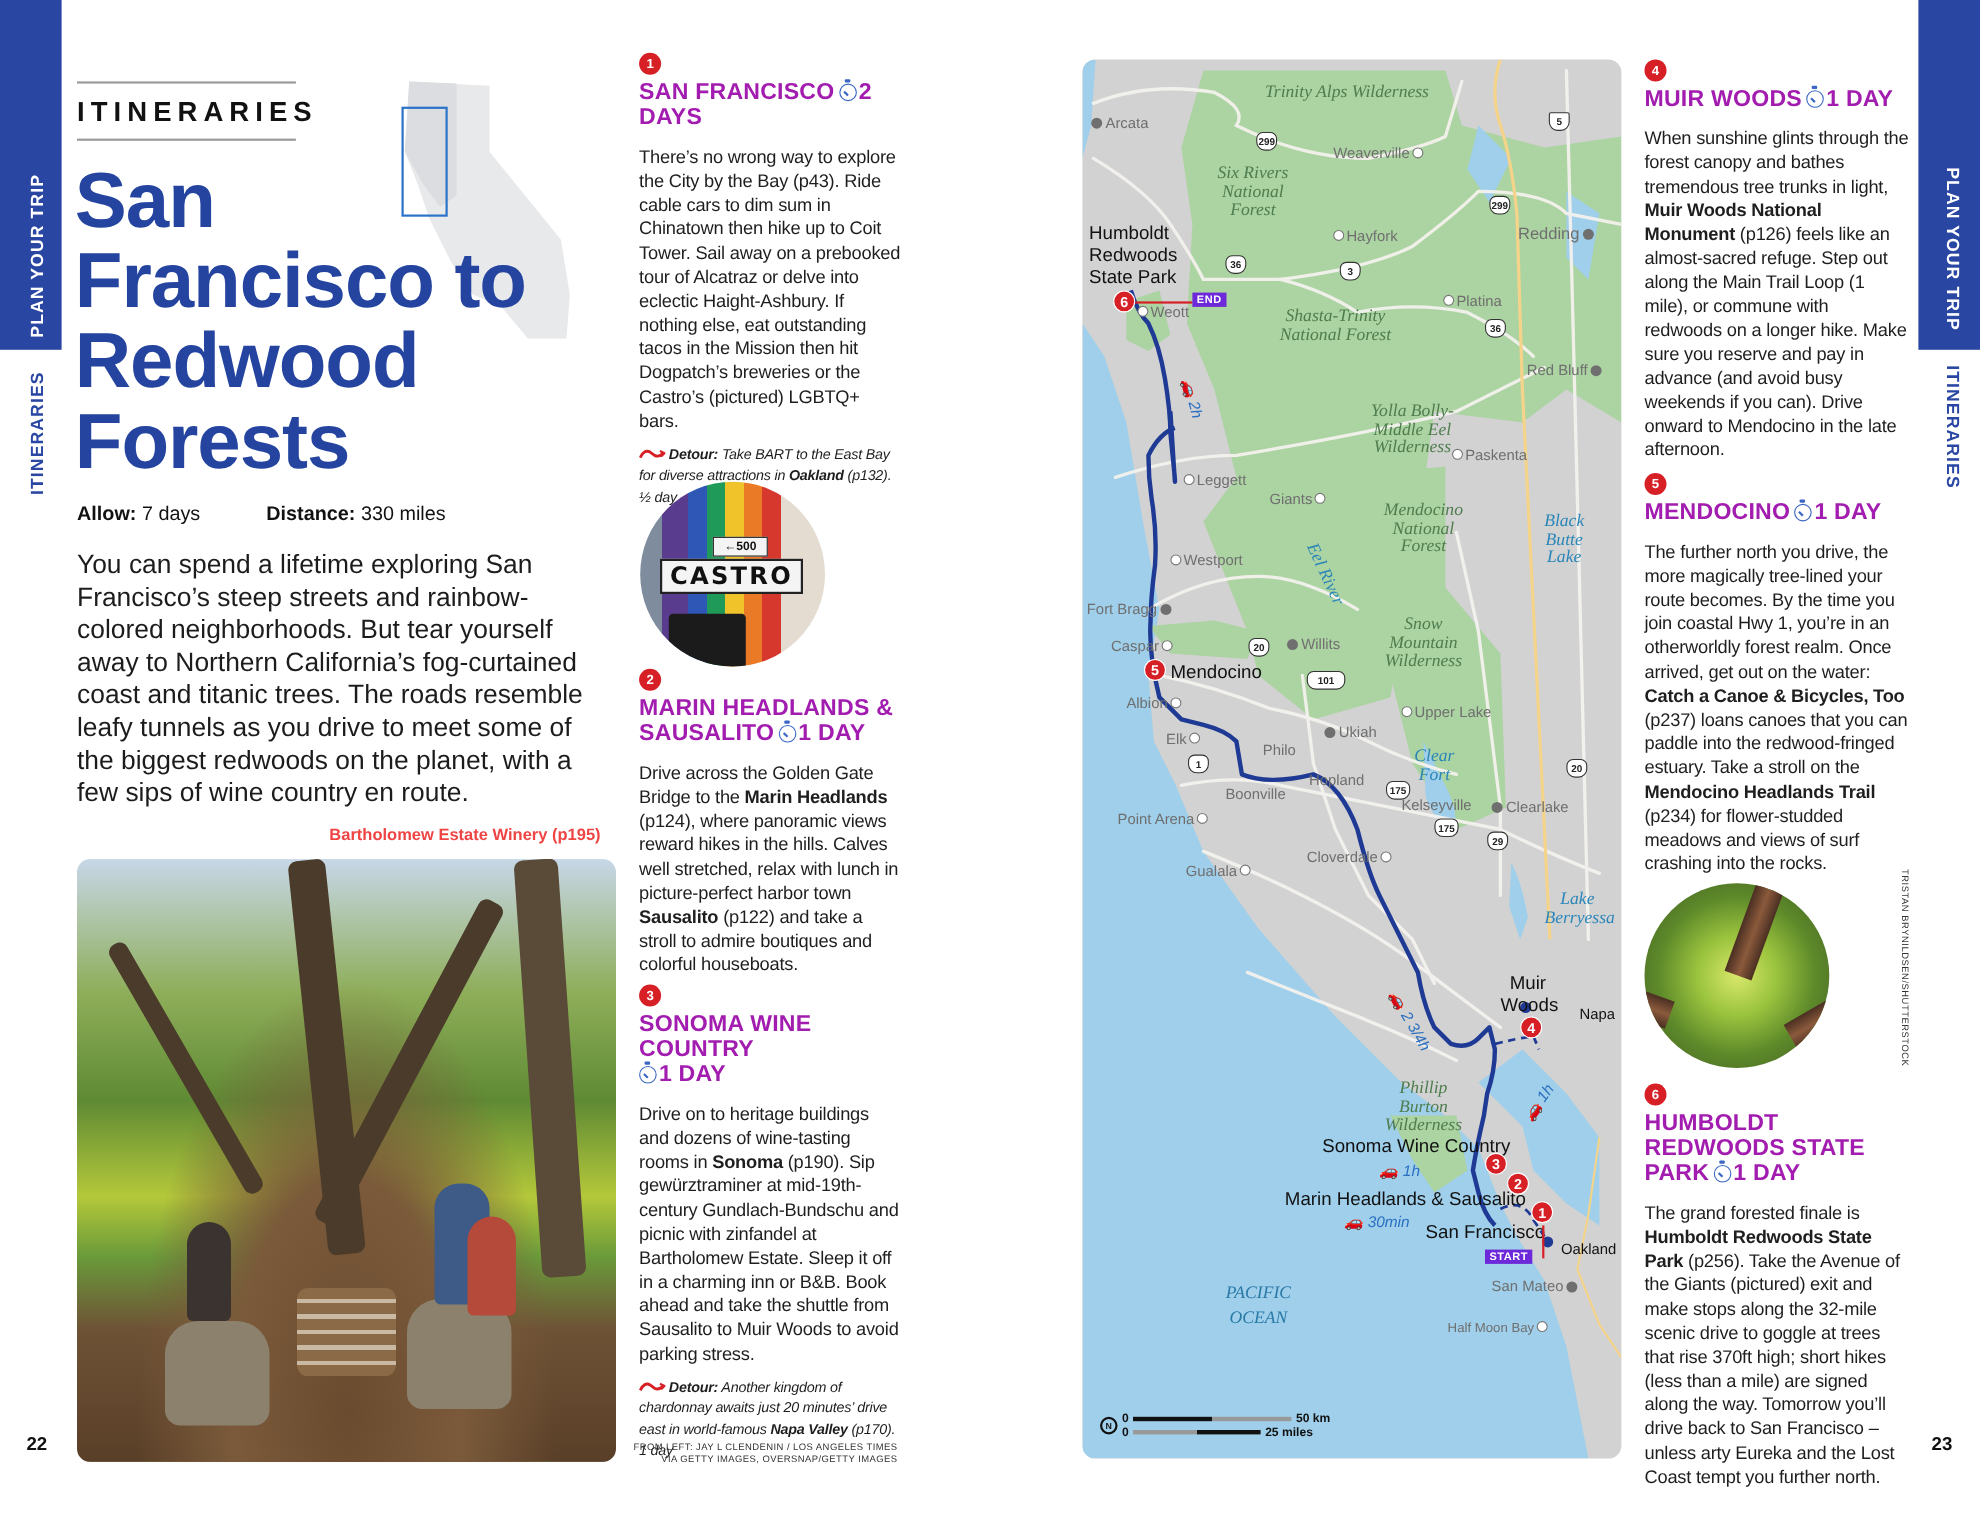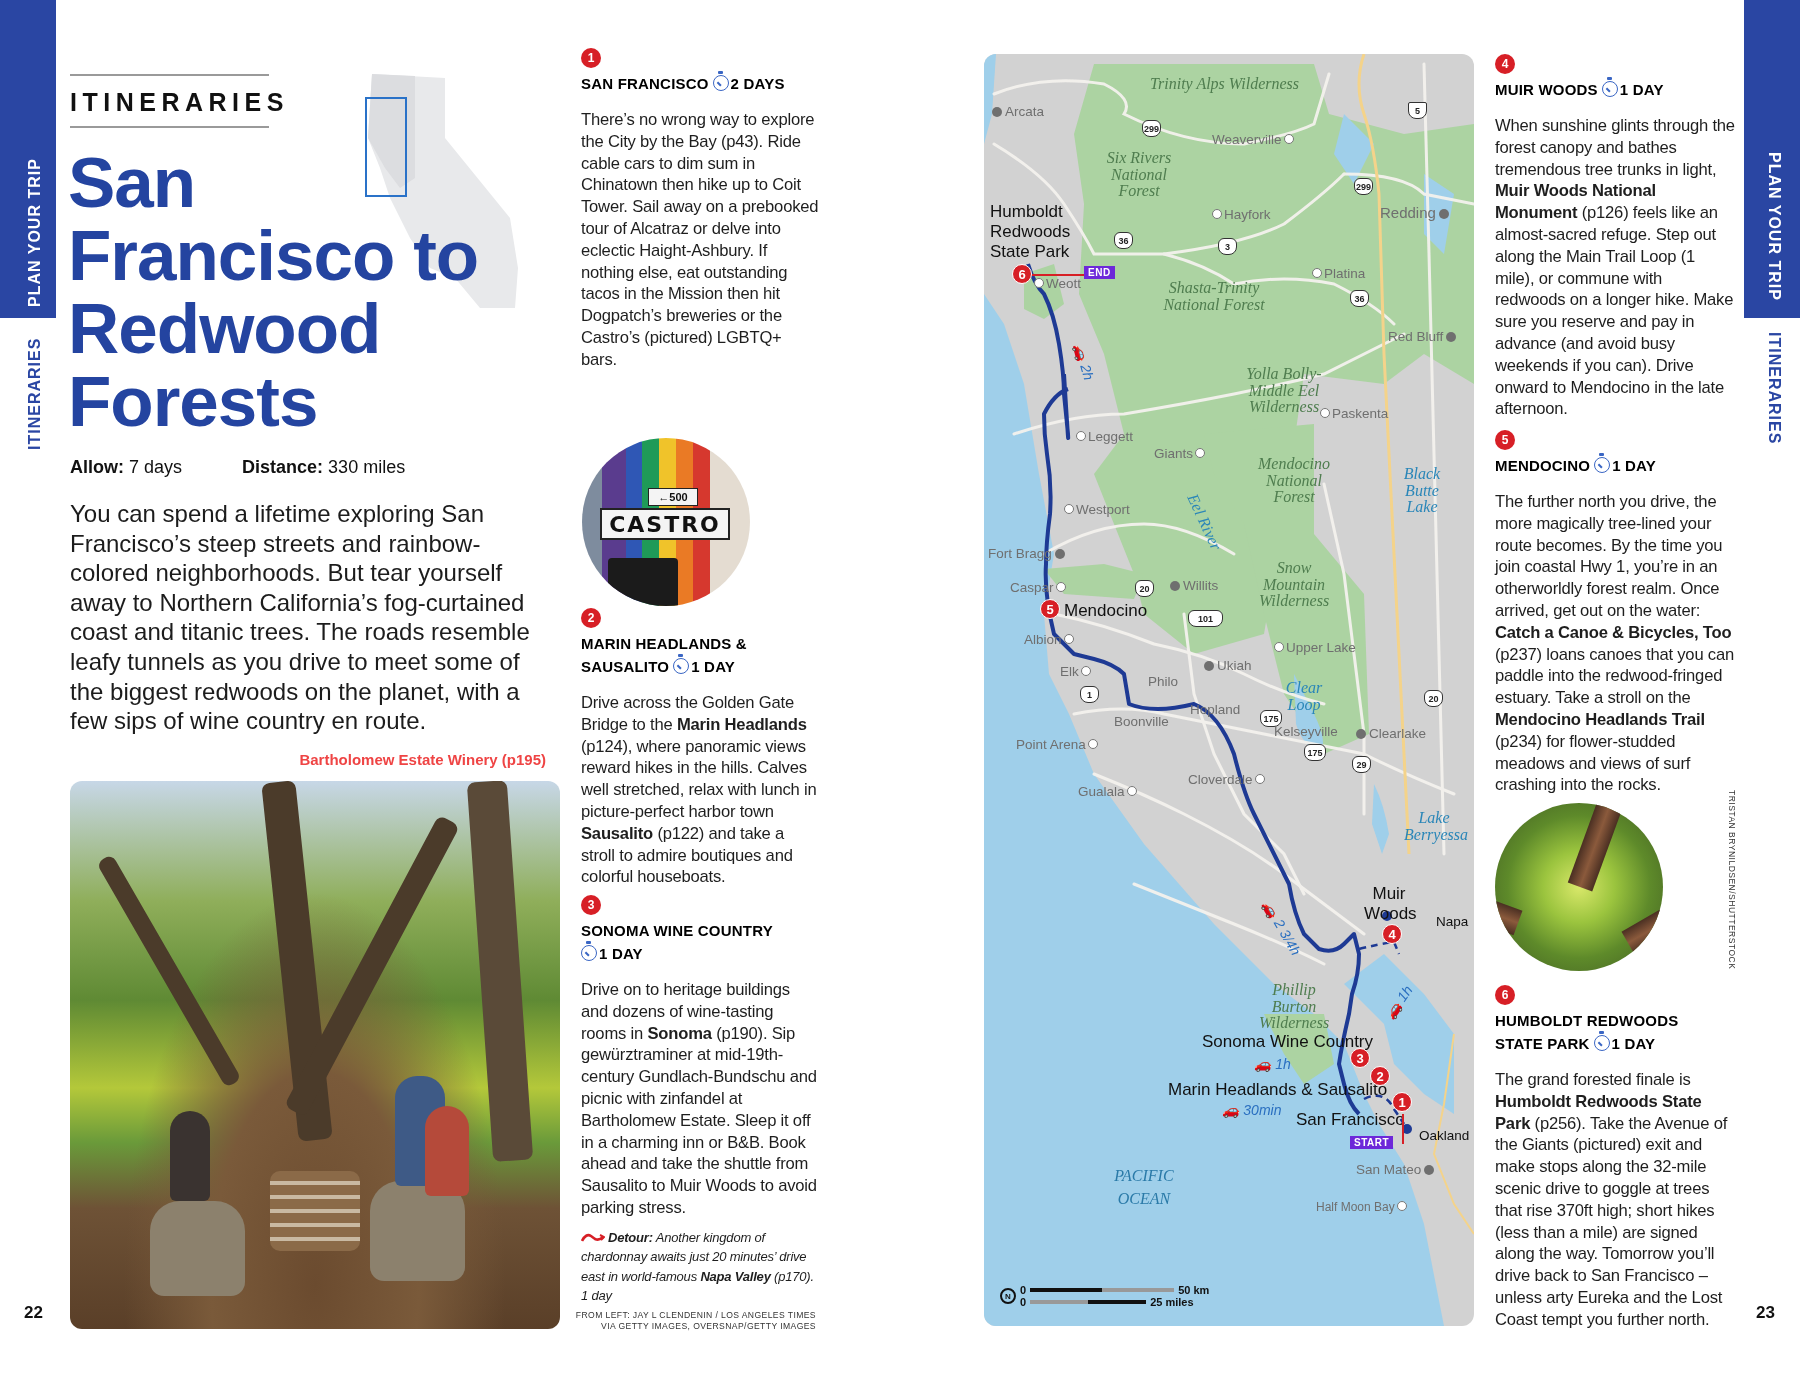--- a/index.html
+++ b/index.html
@@ -29,21 +29,21 @@
       radial-gradient(ellipse at 50% 92%, #6b4b2f 0%, #7a5a3a 30%, transparent 55%),
       linear-gradient(180deg, #c7d7e7 0%, #8fae5a 22%, #5f8a34 40%, #b4c83a 56%, #6a9a3a 66%, #6e5236 78%, #5a3f28 100%); }
   .trunk { position: absolute; background: #4b3b2a; border-radius: 8px; }
   .chair { position: absolute; background: #8c816d; border-radius: 30px 30px 14px 14px; }
   .table-barrel { position: absolute; background: repeating-linear-gradient(180deg, #8b6a48 0 10px, #c9b9a2 10px 14px); border-radius: 10px; }
   .page-num { position: absolute; font-size: 17px; font-weight: 700; color: #111; }
 
   
   .stop { position: absolute; width: 240px; }
   .stop-badge { width: 20px; height: 20px; border-radius: 50%; background: #d71f26; color: #fff; font-size: 12px; font-weight: 700; display: flex; align-items: center; justify-content: center; }
-  .stop-title { margin-top: 4px; font-size: 15px; line-height: 23px; font-weight: 700; color: #000000; letter-spacing: 0.2px; }
+  .stop-title { margin-top: 4px; font-size: 21px; line-height: 23px; font-weight: 700; color: #a21caf; letter-spacing: 0.2px; }
   .timer { display: inline-block; width: 16px; height: 16px; border: 1.8px solid #3a66c4; border-radius: 50%; position: relative; vertical-align: -2px; margin: 0 2px 0 4px; }
   .timer::before { content: ""; position: absolute; top: -5px; left: 4px; width: 5px; height: 3px; background: #3a66c4; border-radius: 1px; }
   .timer::after { content: ""; position: absolute; top: 5px; left: 6px; width: 1.5px; height: 5px; background: #3a66c4; transform: rotate(-45deg); transform-origin: bottom; }
   .stop-body { margin-top: 14px; font-size: 16.6px; line-height: 21.8px; color: #1e1e1e; font-family: "Liberation Sans", sans-serif; letter-spacing: -0.2px; }
   .stop-body b { font-weight: 700; }
   .detour { margin-top: 9px; font-size: 13px; line-height: 19.5px; font-style: italic; color: #1e1e1e; letter-spacing: -0.2px; }
   .detour b { font-weight: 700; }
   .detour-icon { display: inline-block; width: 24px; height: 10px; vertical-align: 0px; margin-right: 3px; }
   .credit { position: absolute; font-size: 8.6px; line-height: 11px; letter-spacing: 0.4px; color: #333; text-align: right; text-transform: uppercase; }
 
@@ -119,20 +119,26 @@
   <div class="chair" style="left:325px; top:295px; width:50px; height:110px; background:#3e5a86; border-radius:22px 22px 6px 6px;"></div>
   <div class="chair" style="left:355px; top:325px; width:44px; height:90px; background:#b54a3a; border-radius:22px 22px 6px 6px;"></div>
 </div>
 
 <div class="page-num" style="left:24px; top:1303px;">22</div>
 
 <div class="stop" style="left:581px; top:48px;">
   <div class="stop-badge">1</div>
   <div class="stop-title"><span>SAN FRANCISCO</span><span class="timer"></span><span>2 DAYS</span></div>
   <div class="stop-body">There’s no wrong way to explore the City by the Bay (p43). Ride cable cars to dim sum in Chinatown then hike up to Coit Tower. Sail away on a prebooked tour of Alcatraz or delve into eclectic Haight-Ashbury. If nothing else, eat outstanding tacos in the Mission then hit Dogpatch’s breweries or the Castro’s (pictured) LGBTQ+ bars.</div>
+  <div class="detour">
+    <svg class="detour-icon" viewBox="0 0 24 10">
+        <path d="M1 9 Q5 1 10 4 L14 7 Q18 9 22 5" fill="none" stroke="#d71f26" stroke-width="2.6"></path>
+        <path d="M19 3 L23 5 L20 8" fill="none" stroke="#d71f26" stroke-width="2"></path>
+      </svg><b>Detour:</b> <span>Take BART to the East Bay for diverse attractions in</span> <b>Oakland</b> <span>(p132). ½ day</span>
+  </div>
 </div>
 
 <div class="round-photo castro" style="left:582px; top:438px; width:168px; height:168px;">
   <div class="castro-num">←500</div>
   <div class="castro-sign">CASTRO</div>
   <div class="castro-signal"></div>
 </div>
 
 <div class="stop" style="left:581px; top:608px;">
   <div class="stop-badge">2</div>
@@ -206,21 +212,21 @@
   <div class="park" style="left:166px; top:22px;">Trinity Alps Wilderness</div>
   <div class="park" style="left:110px; top:96px; width:90px;">Six Rivers National Forest</div>
   <div class="park" style="left:170px; top:226px; width:120px;">Shasta-Trinity National Forest</div>
   <div class="park" style="left:250px; top:312px; width:100px;">Yolla Bolly-Middle Eel Wilderness</div>
   <div class="park" style="left:265px; top:402px; width:90px;">Mendocino National Forest</div>
   <div class="park" style="left:260px; top:506px; width:100px;">Snow Mountain Wilderness</div>
   <div class="park" style="left:270px; top:928px; width:80px;">Phillip Burton Wilderness</div>
 
   <div class="water" style="left:410px; top:412px; width:56px;">Black Butte Lake</div>
   <div class="water" style="left:190px; top:460px; transform:rotate(65deg); white-space:nowrap;">Eel River</div>
-  <div class="water" style="left:300px; top:626px; width:40px;">Clear Loop</div>
+  <div class="water" style="left:300px; top:626px; width:40px;">Clear Fort</div>
   <div class="water" style="left:420px; top:756px; width:60px;">Lake Berryessa</div>
   <div class="ocean" style="left:120px; top:1110px; width:80px;">
       <div>PACIFIC</div>
       <div>OCEAN</div>
     </div>
 
   <div class="mlabel city" style="left:8px; top:50px;">Arcata</div>
   <div class="mlabel town-after" style="left:228px; top:78px;">Weaverville</div>
   <div class="mlabel town" style="left:228px; top:153px;">Hayfork</div>
   <div class="mlabel city-after" style="left:396px; top:150px; font-size:15px;">Redding</div>

